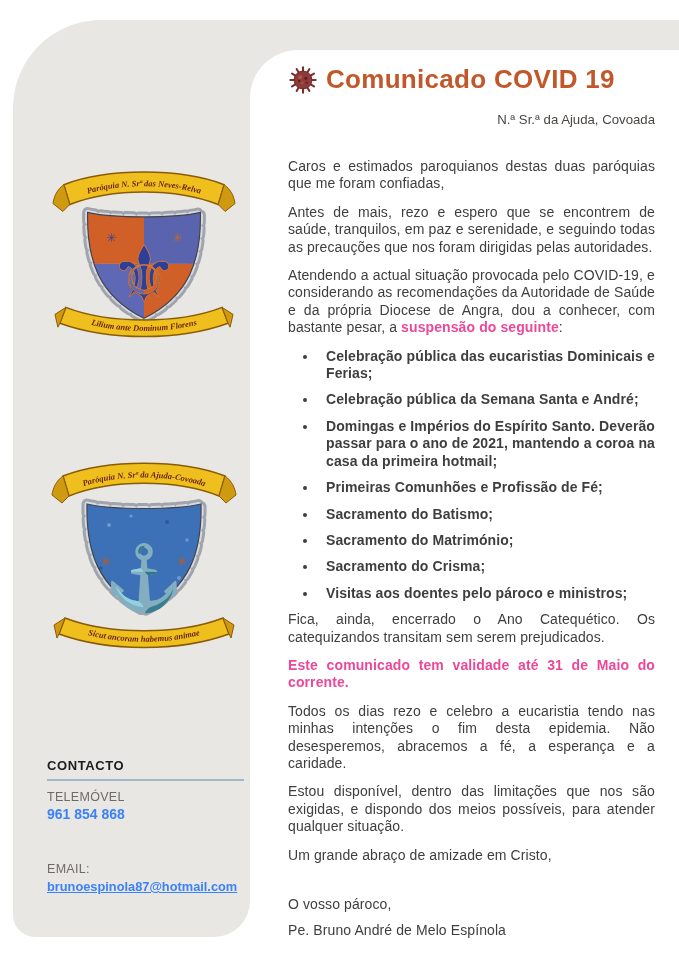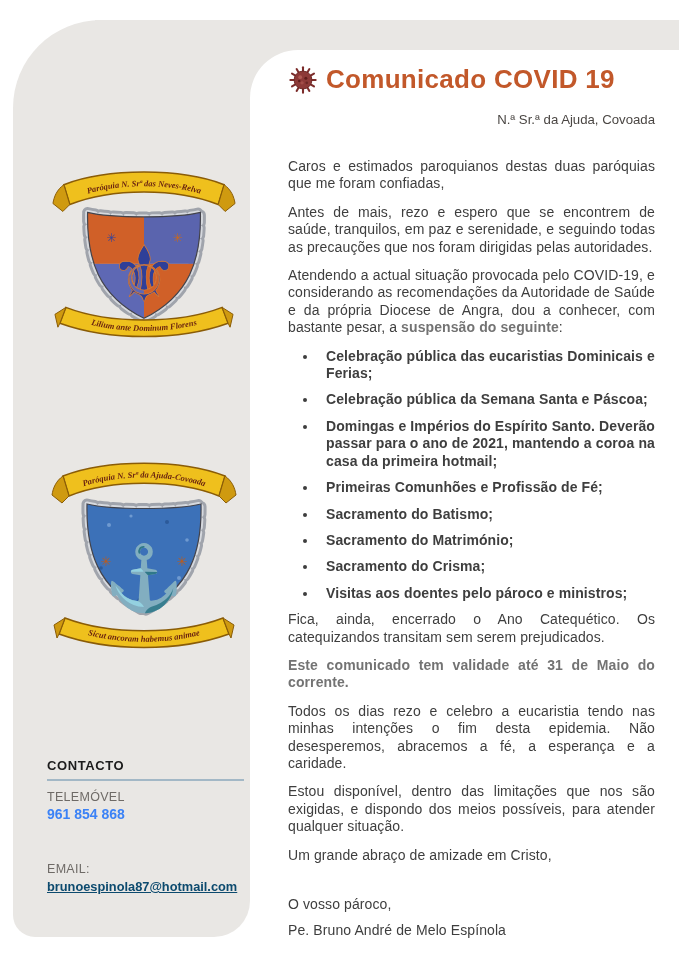--- a/index.html
+++ b/index.html
@@ -17,37 +17,37 @@
   
   .content{position:absolute;left:250px;top:50px;width:429px;height:740px;
         box-sizing:border-box;padding:14px 24px 0 38px;z-index:2;}
   .title-row{display:flex;align-items:center;gap:8px;}
   .title-row h1{margin:0;font-size:26px;font-weight:bold;color:#c2582a;letter-spacing:.3px;}
   .virus{width:30px;height:30px;flex:0 0 30px;}
   .addressee{margin-top:12px;text-align:right;font-size:13.2px;line-height:25px;color:#4a4643;}
   .body-text{margin-top:26px;font-size:14px;line-height:17.4px;text-align:justify;
         color:#3e3e3e;letter-spacing:.1px;}
   .body-text p{margin:8px 0 11px 0;}
-  .body-text .bold{font-weight:bold;color:#737373;}
+  .body-text .bold{font-weight:bold;color:#ec4899;}
   .body-text ul{margin:2px 0 2px 0;padding-left:30px;list-style:disc;font-weight:bold;}
   .body-text li{margin-bottom:9px;padding-left:8px;}
   .signoff{margin-top:32px;}
   .signoff p{margin:0 0 9px 0;}
   
   .crest{position:absolute;z-index:2;}
   #crest1{left:50px;top:158px;width:188px;height:190px;}
   #crest2{left:49px;top:450px;width:190px;height:205px;}
   .contact{position:absolute;left:47px;top:758px;width:197px;z-index:2;}
   .contact h2{margin:0 0 6px 0;font-size:13px;font-weight:bold;color:#1c1c1c;letter-spacing:.6px;}
   .contact .rule{height:0;border-top:2px solid #a3b8c6;margin:0 0 9px 0;}
   .contact .label{font-size:12.5px;color:#6e6a66;letter-spacing:.3px;}
   .contact .phone{font-size:14px;font-weight:bold;color:#3b82f6;margin-top:2px;}
   .contact .email-label{margin-top:40px;}
   .contact a.email{display:inline-block;margin-top:3px;font-size:12.8px;font-weight:bold;
-        color:#0c4a6e;text-decoration:underline;cursor:pointer;}
+        color:#3b82f6;text-decoration:underline;cursor:pointer;}
   .ribbon-text{font-family:"Liberation Serif",serif;font-style:italic;font-weight:bold;}
 </style>
 </head>
 <body>
 
 <div class="page">
 
   <div class="gray-sidebar"></div>
   <div class="gray-band"></div>
   <div class="gray-notch"></div>
@@ -170,21 +170,21 @@
     <div class="addressee">
       <div>N.ª Sr.ª da Ajuda, Covoada</div>
     </div>
 
     <div class="body-text">
       <p>Caros e estimados paroquianos destas duas paróquias que me foram confiadas,</p>
       <p>Antes de mais, rezo e espero que se encontrem de saúde, tranquilos, em paz e serenidade, e seguindo todas as precauções que nos foram dirigidas pelas autoridades.</p>
       <p><span>Atendendo a actual situação provocada pelo COVID-19, e considerando as recomendações da Autoridade de Saúde e da própria Diocese de Angra, dou a conhecer, com bastante pesar, a </span><span class="bold">suspensão do seguinte</span><span>:</span></p>
       <ul>
         <li>Celebração pública das eucaristias Dominicais e Ferias;</li>
-        <li>Celebração pública da Semana Santa e Páscoa;</li>
+        <li>Celebração pública da Semana Santa e André;</li>
         <li>Domingas e Impérios do Espírito Santo. Deverão passar para o ano de 2021, mantendo a coroa na casa da primeira hotmail;</li>
         <li>Primeiras Comunhões e Profissão de Fé;</li>
         <li>Sacramento do Batismo;</li>
         <li>Sacramento do Matrimónio;</li>
         <li>Sacramento do Crisma;</li>
         <li>Visitas aos doentes pelo pároco e ministros;</li>
       </ul>
       <p>Fica, ainda, encerrado o Ano Catequético. Os catequizandos transitam sem serem prejudicados.</p>
       <p class="bold">Este comunicado tem validade até 31 de Maio do corrente.</p>
       <p>Todos os dias rezo e celebro a eucaristia tendo nas minhas intenções o fim desta epidemia. Não desesperemos, abracemos a fé, a esperança e a caridade.</p>

